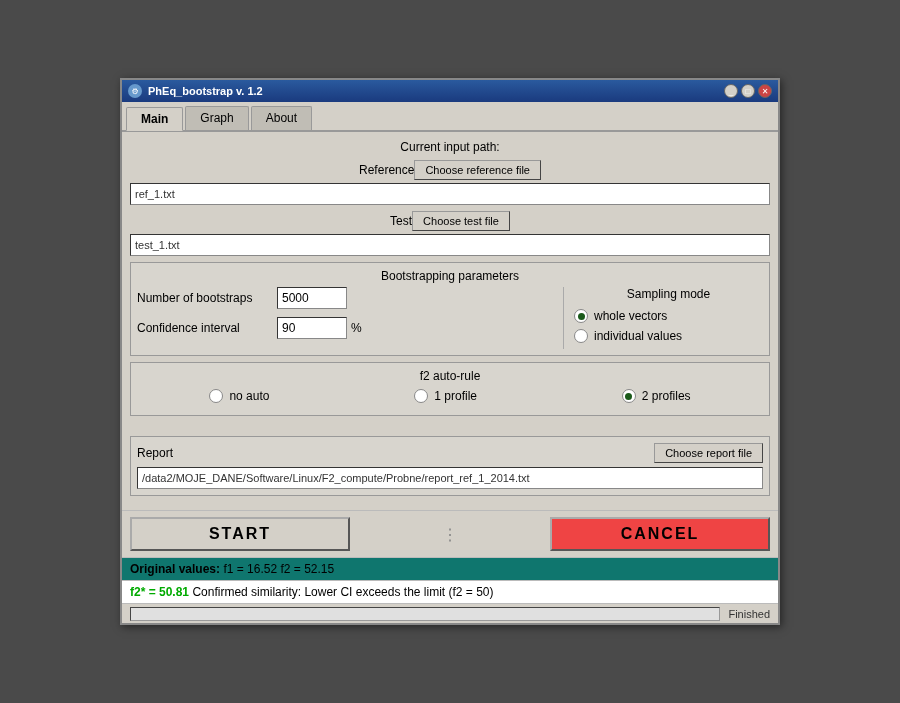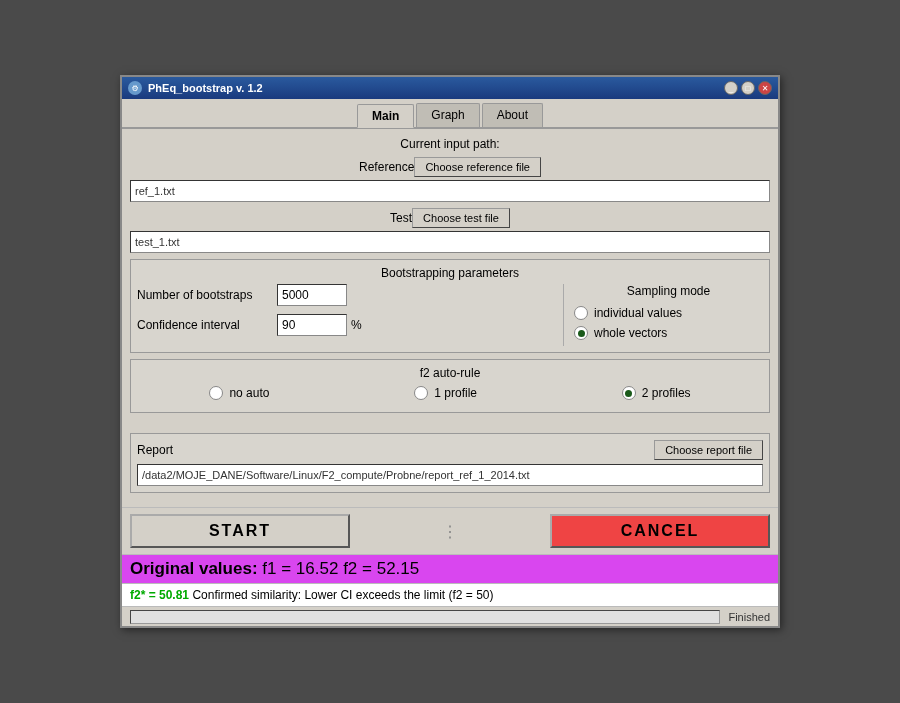--- a/index.html
+++ b/index.html
@@ -66,21 +66,20 @@
     }
     .btn-min { background: #d4d0c8; }
     .btn-max { background: #d4d0c8; }
     .btn-close { background: #cc4444; color: white; }
     .tab-bar {
       display: flex;
       background: #d4d0c8;
       border-bottom: 2px solid #999;
       padding: 4px 4px 0 4px;
       gap: 2px;
-      justify-content: center;
     }
     .tab {
       padding: 4px 14px;
       background: #c0bdb5;
       border: 1px solid #999;
       border-bottom: none;
       cursor: pointer;
       font-size: 12px;
       border-radius: 2px 2px 0 0;
     }
@@ -283,23 +282,23 @@
       margin-left: auto;
     }
     .progress-separator {
       flex: 1;
       display: flex;
       justify-content: center;
       color: #888;
       font-size: 16px;
     }
     .status-bar1 {
-      background: #d946ef;
+      background: #0f766e;
       padding: 4px 8px;
-      font-size: 17px;
+      font-size: 12px;
       border-top: 1px solid #bbb;
     }
     .status-bar2 {
       background: white;
       padding: 4px 8px;
       font-size: 12px;
       border-top: 1px solid #bbb;
     }
     .f2-star {
       color: #00aa00;
@@ -396,26 +395,26 @@
           </div>
           <div class="param-row">
             <span class="param-label">Confidence interval</span>
             <input class="param-input" type="text" value="90" style="">
             <span class="param-unit">%</span>
           </div>
         </div>
         <div class="bootstrap-right">
           <div class="sampling-title">Sampling mode</div>
           <div class="radio-row">
+            <div class="radio-custom checked"></div>
+            <span class="radio-label">whole vectors</span>
+          </div>
+          <div class="radio-row">
             <div class="radio-custom"></div>
             <span class="radio-label">individual values</span>
-          </div>
-          <div class="radio-row">
-            <div class="radio-custom checked"></div>
-            <span class="radio-label">whole vectors</span>
           </div>
         </div>
       </div>
     </div>
 
     <div class="f2-box">
       <div class="center-label">f2 auto-rule</div>
       <div class="f2-options">
         <div class="radio-row">
           <div class="radio-custom"></div>

